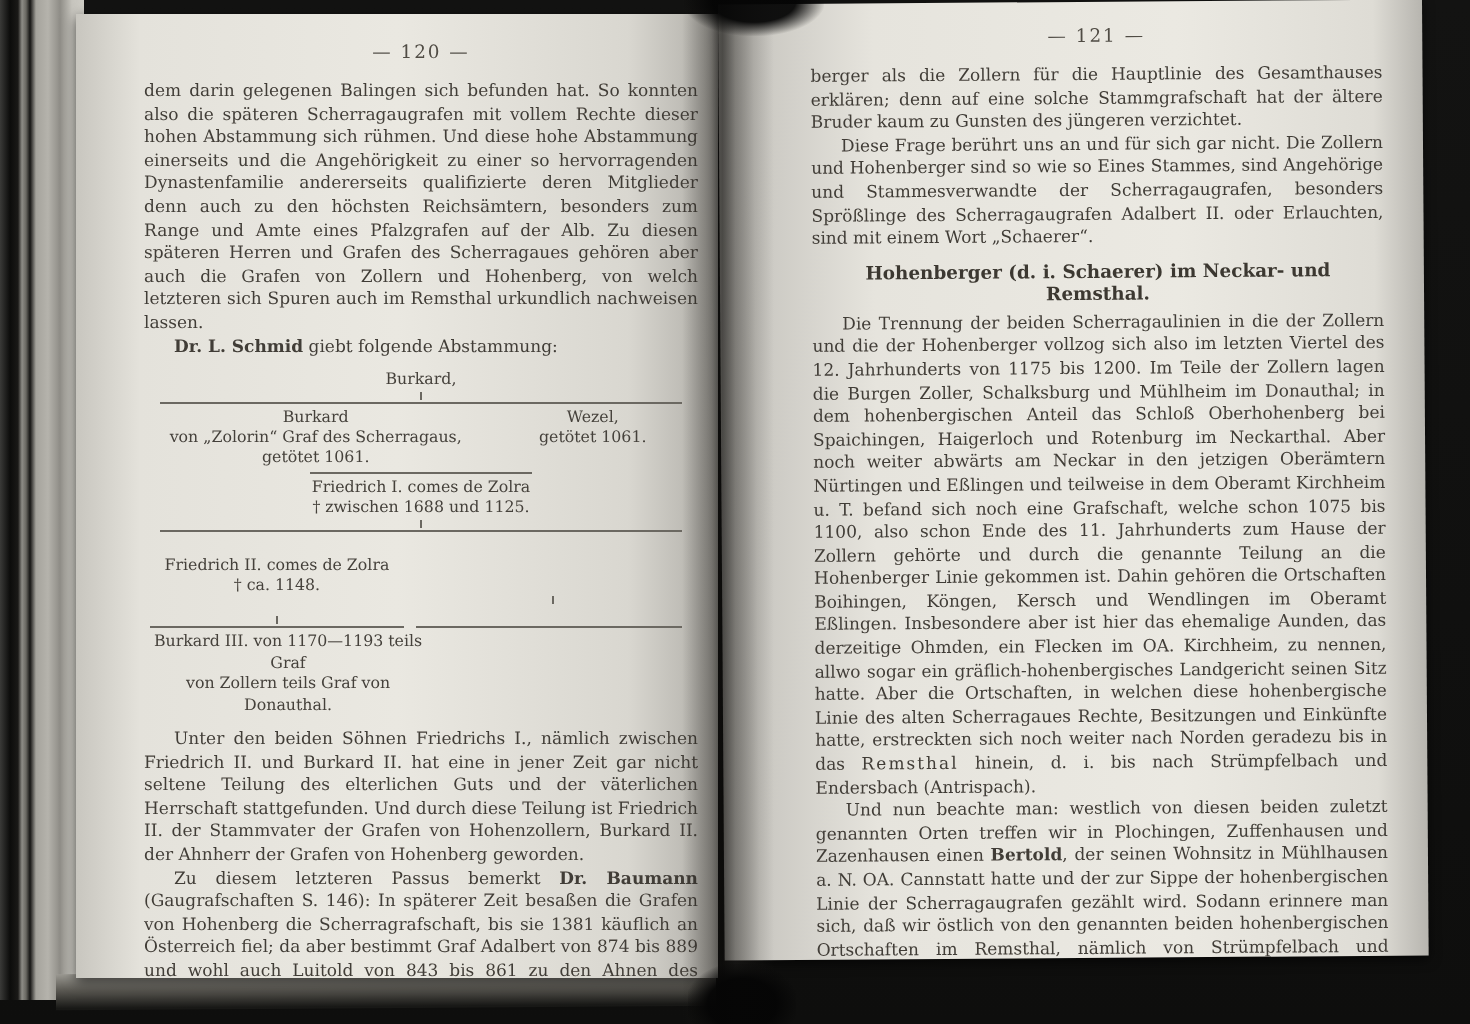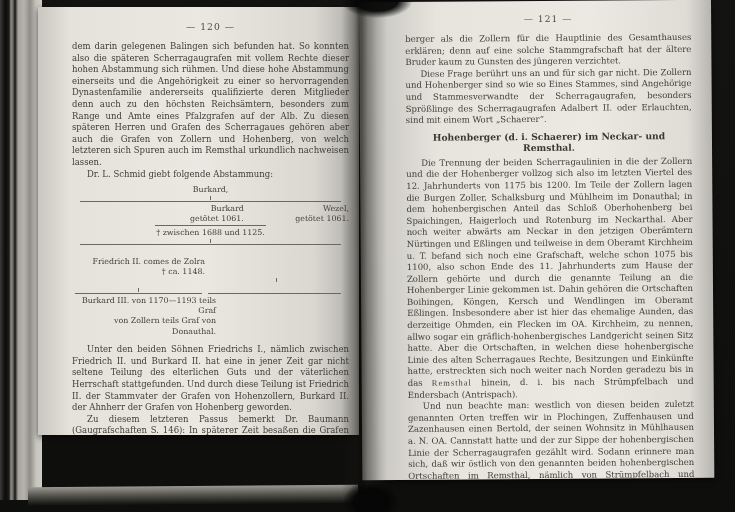--- a/index.html
+++ b/index.html
@@ -19,51 +19,51 @@
   .bottom-stack{
     position:absolute;left:28px;top:486px;width:330px;height:18px;
     background:linear-gradient(180deg,#9b9992 0%,#5a5852 45%,#181816 95%);
     transform:skewY(-0.4deg);
   }
   .page{
     position:absolute;overflow:hidden;
     box-shadow:0 2px 6px rgba(0,0,0,.6);
   }
   .page-left{
-    left:38px;top:7px;width:321px;height:428px;
+    left:38px;top:7px;width:321px;height:482px;
     background:linear-gradient(90deg,#c8c6bf 0%,#e4e2db 10%,#eae8e1 50%,#d9d7d0 86%,#aeaca6 100%);
   }
   .page-right{
     left:359px;top:1px;width:352px;height:478px;
     transform:rotate(-0.4deg);transform-origin:50% 0;
     background:linear-gradient(90deg,#8f8d88 0%,#c9c7c1 5%,#e6e4dd 22%,#ebe9e2 65%,#dedcd5 93%,#b7b5af 100%);
   }
   .content-left{padding:14px 10px 0 34px;}
   .content-right{padding:12px 20px 0 46px;}
   .pagenum{
     text-align:center;font-size:9.2px;color:#504c45;margin:0 0 9px 0;letter-spacing:1px;
   }
   .bodytext p{
     margin:0;font-size:8.5px;line-height:11.6px;text-align:justify;color:#413d37;
   }
   .bodytext p.indent{text-indent:15px;}
-  .b{font-weight:normal;}
-  .sperr{letter-spacing:1px;font-family:Liberation Serif, serif;}
+  .b{font-weight:bold;}
+  .sperr{letter-spacing:1px;}
   .heading{
     margin:5px 0 4px 0;font-size:9.2px;font-weight:bold;text-align:center;color:#3c3831;
   }
   
   .tree{
     margin:5px 0 7px 0;font-size:7.9px;line-height:10.4px;text-align:center;color:#45413b;
   }
   .tree .rule{border-top:1px solid #6b6861;height:0;}
   .rule-wide{width:94%;margin:1px auto 2px auto;}
   .rule-short{width:40%;margin:1px auto 2px 30%;}
   .tick{width:1px;height:4px;background:#6b6861;margin:0 auto;}
-  .t-row{display:flex;text-align:right;}
+  .t-row{display:flex;}
   .c62{flex:0 0 62%;}
   .c38{flex:0 0 38%;}
   .c48{flex:0 0 48%;margin-top:10px;}
   .c52{flex:0 0 52%;}
   .rules-row{margin:1px 0 2px 0;}
   .rules-row .seg{border-top:1px solid #6b6861;height:0;margin:0 3px;}
   .rules-row .s48{flex:0 0 46%;}
   .rules-row .s52{flex:0 0 48%;}
   
   .gutter{
@@ -97,30 +97,32 @@
         </div>
 
       <div class="tree">
         <div>Burkard,</div>
         <div class="tick"></div>
         <div class="rule rule-wide"></div>
 
         <div class="t-row">
           <div class="c62">
             <div>Burkard</div>
+            <div>von „Zolorin“ Graf des Scherragaus,</div>
             <div>getötet 1061.</div>
           </div>
           <div class="c38">
             <div>Wezel,</div>
             <div>getötet 1061.</div>
           </div>
         </div>
 
         <div class="rule rule-short"></div>
         <div>
+          <div>Friedrich I. comes de Zolra</div>
           <div>† zwischen 1688 und 1125.</div>
         </div>
         <div class="tick"></div>
         <div class="rule rule-wide"></div>
 
         <div class="t-row">
           <div class="c48">
             <div>Friedrich II. comes de Zolra</div>
             <div>† ca. 1148.</div>
           </div>

